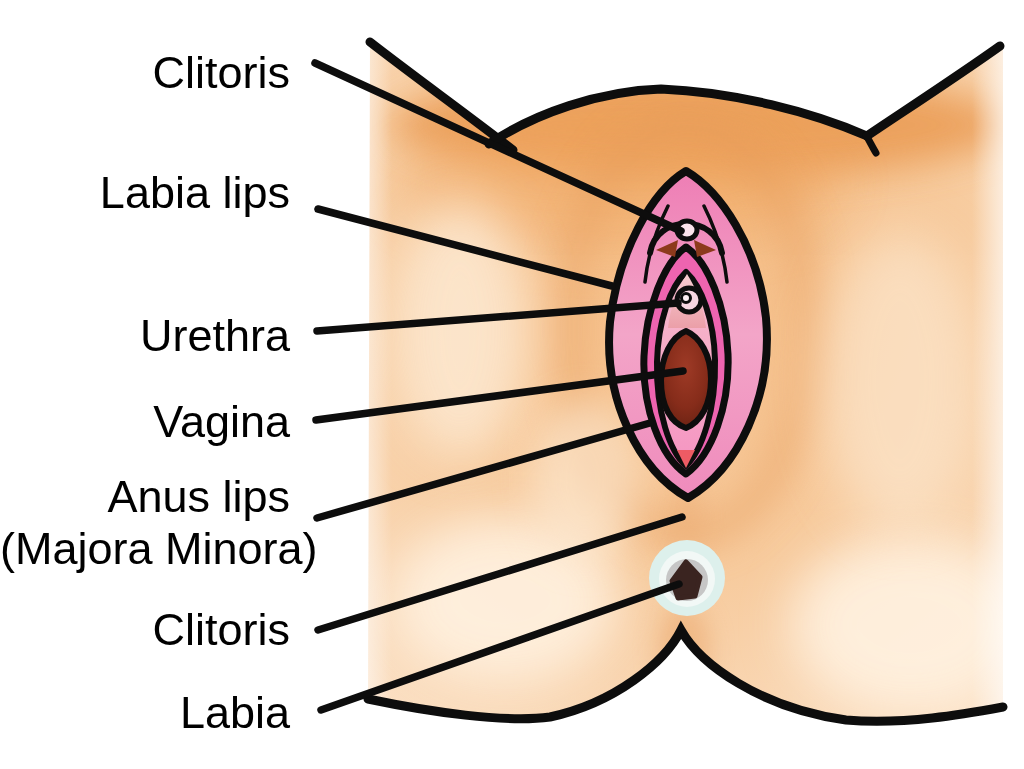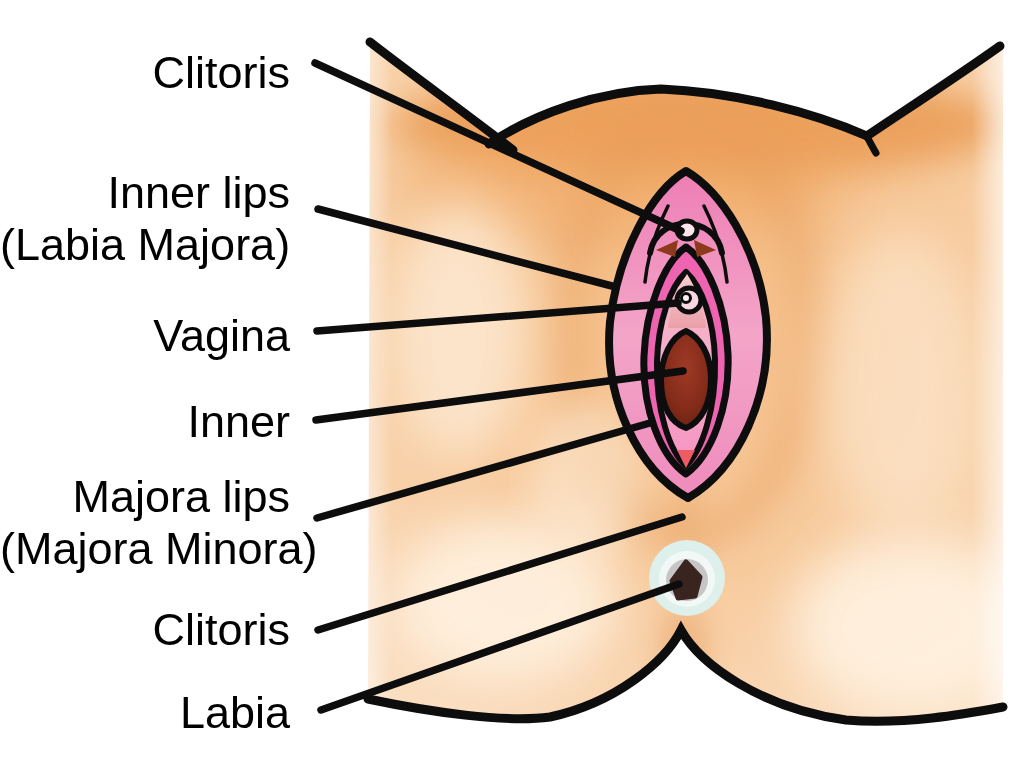--- a/index.html
+++ b/index.html
@@ -138,31 +138,30 @@
       <line x1="317" y1="518" x2="650" y2="423"></line>
       <line x1="318" y1="630" x2="682" y2="517"></line>
       <line x1="321" y1="710" x2="679" y2="584"></line>
     </g>
   </svg>
 
   <div class="label" style="top:47px">
     <span>Clitoris</span>
   </div>
   <div class="label" style="top:167px">
-    <span>Inner lips</span>
-    <span>(Labia Majora)</span>
+    <span>Labia lips</span>
   </div>
   <div class="label" style="top:310px">
+    <span>Urethra</span>
+  </div>
+  <div class="label" style="top:396px">
     <span>Vagina</span>
   </div>
-  <div class="label" style="top:396px">
-    <span>Inner</span>
-  </div>
   <div class="label" style="top:471px">
-    <span>Majora lips</span>
+    <span>Anus lips</span>
     <span>(Majora Minora)</span>
   </div>
   <div class="label" style="top:604px">
     <span>Clitoris</span>
   </div>
   <div class="label" style="top:687px">
     <span>Labia</span>
   </div>
 
 </div>

